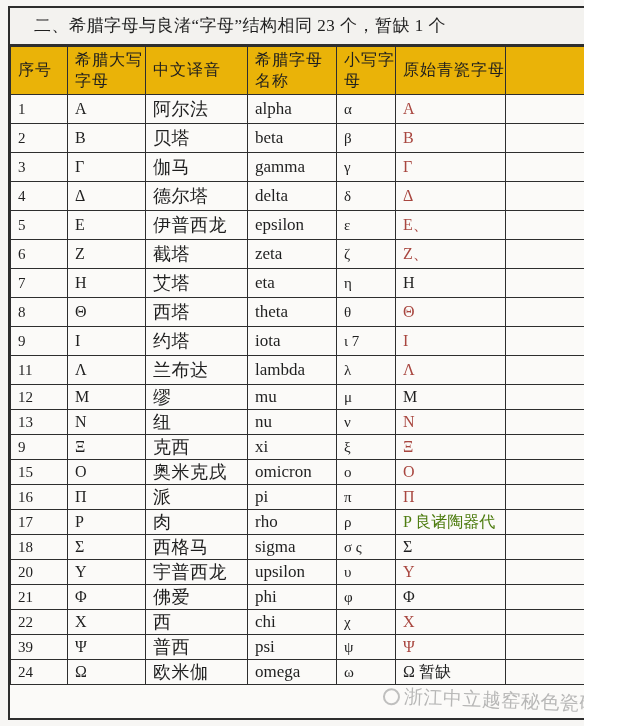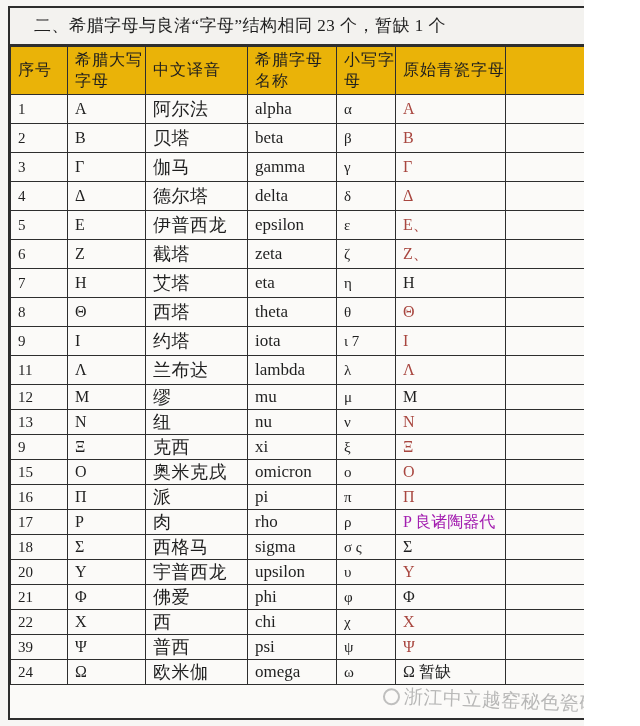--- a/index.html
+++ b/index.html
@@ -269,21 +269,21 @@
             <td class="c6" style="color: rgb(168, 70, 63);">Π</td>
             <td class="c7"></td>
             <td class="c8"></td>
           </tr>
           <tr>
             <td class="c1">17</td>
             <td class="c2">P</td>
             <td class="c3">肉</td>
             <td class="c4">rho</td>
             <td class="c5">ρ</td>
-            <td class="c6" style="color: #a21caf;">P 良诸陶器代</td>
+            <td class="c6" style="color: #4d7c0f;">P 良诸陶器代</td>
             <td class="c7"></td>
             <td class="c8"></td>
           </tr>
           <tr>
             <td class="c1">18</td>
             <td class="c2">Σ</td>
             <td class="c3">西格马</td>
             <td class="c4">sigma</td>
             <td class="c5">σ ς</td>
             <td class="c6">Σ</td>

